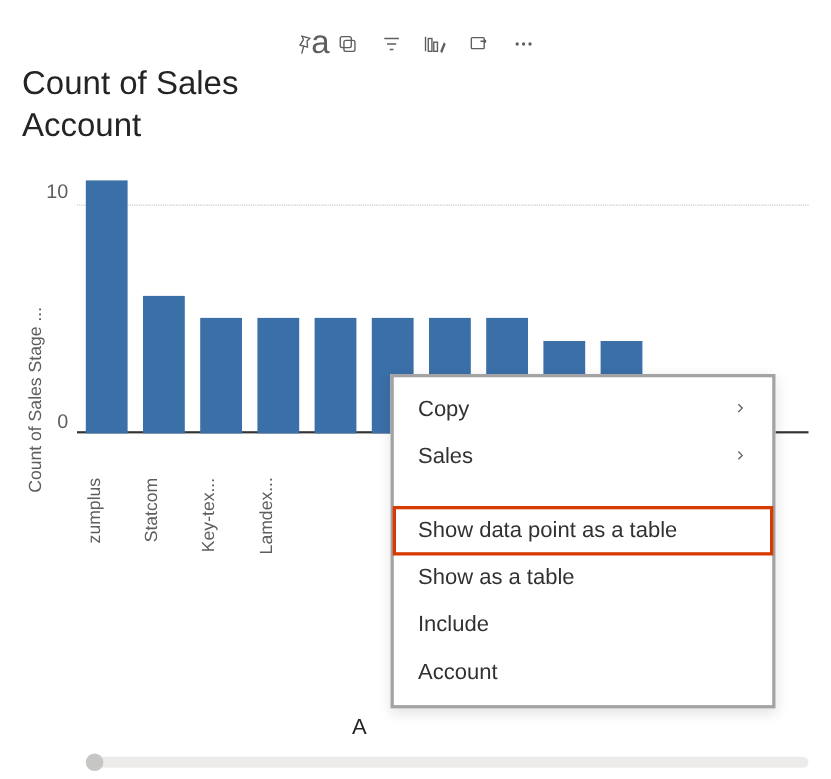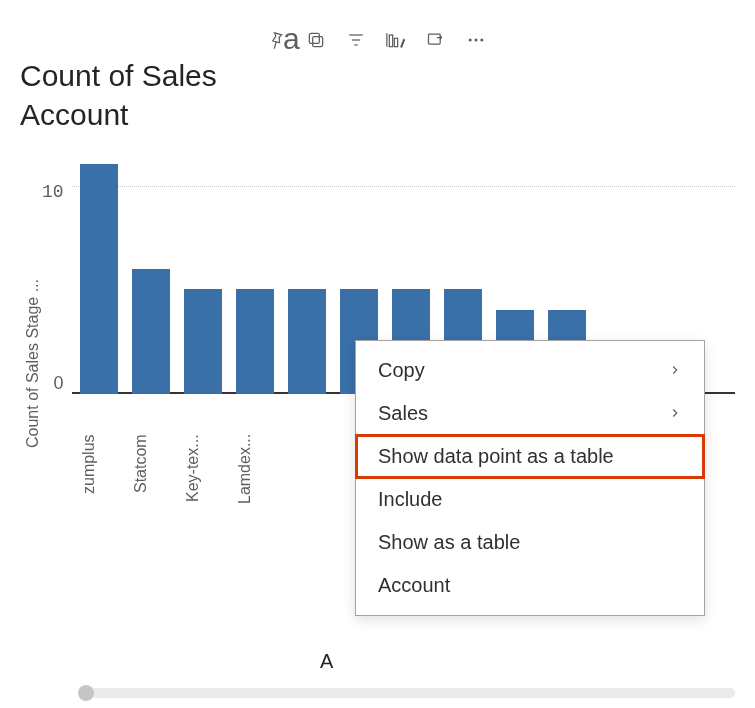--- a/index.html
+++ b/index.html
@@ -143,36 +143,37 @@
     height: 16px;
     background: #c8c6c4;
     border-radius: 50%;
   }
   .context-menu {
     position: absolute;
     left: 355px;
     top: 340px;
     width: 350px;
     background: #fff;
-    border: 1px solid #a3a3a3;
+    border: 3px solid #a3a3a3;
     box-shadow: 0 4px 12px rgba(0,0,0,0.12);
     padding: 8px 0;
     font-size: 20px;
   }
   .menu-item {
     display: flex;
     align-items: center;
     justify-content: space-between;
     padding: 10px 22px;
     cursor: pointer;
     color: #323130;
   }
   .menu-item.highlighted {
     outline: 3px solid #d83b01;
     outline-offset: -2px;
+    margin-top: 24px;
   }
   .chevron {
     color: #605e5c;
   }
   .stray-text {
     position: absolute;
     color: #605e5c;
     font-size: 30px;
   }
 </style>
@@ -221,21 +222,21 @@
           <circle cx="12" cy="12" r="1.8"></circle>
           <circle cx="19" cy="12" r="1.8"></circle>
         </svg>
     </span>
   </div>
 </div>
 
 <div class="chart-area">
   <div class="y-axis-label">Count of Sales Stage ...</div>
   <div class="y-tick-col">
-    <span style="margin-top:18px;font-family:Liberation Mono, monospace;">10</span>
+    <span style="">10</span>
     <span>0</span>
   </div>
   <div class="plot">
     <div class="gridline" style="top:22px;"></div>
     <div class="baseline"></div>
     <div class="bars" id="bars">
         <div class="bar" style="height: 230px;"></div>
         <div class="bar" style="height: 125.455px;"></div>
         <div class="bar" style="height: 104.545px;"></div>
         <div class="bar" style="height: 104.545px;"></div>
@@ -277,21 +278,21 @@
     <div class="menu-item">
       <span>Sales</span>
       <span class="chevron"><svg width="14" height="14" viewBox="0 0 24 24" fill="none" stroke="currentColor" stroke-width="2">
           <polyline points="9 6 15 12 9 18"></polyline>
         </svg></span>
     </div>
     <div class="menu-item highlighted">
       <span>Show data point as a table</span>
     </div>
     <div class="menu-item">
+      <span>Show as a table</span>
+    </div>
+    <div class="menu-item">
       <span>Include</span>
     </div>
     <div class="menu-item">
-      <span>Show as a table</span>
-    </div>
-    <div class="menu-item">
       <span>Account</span>
     </div>
   </div>
 
 </body></html>

